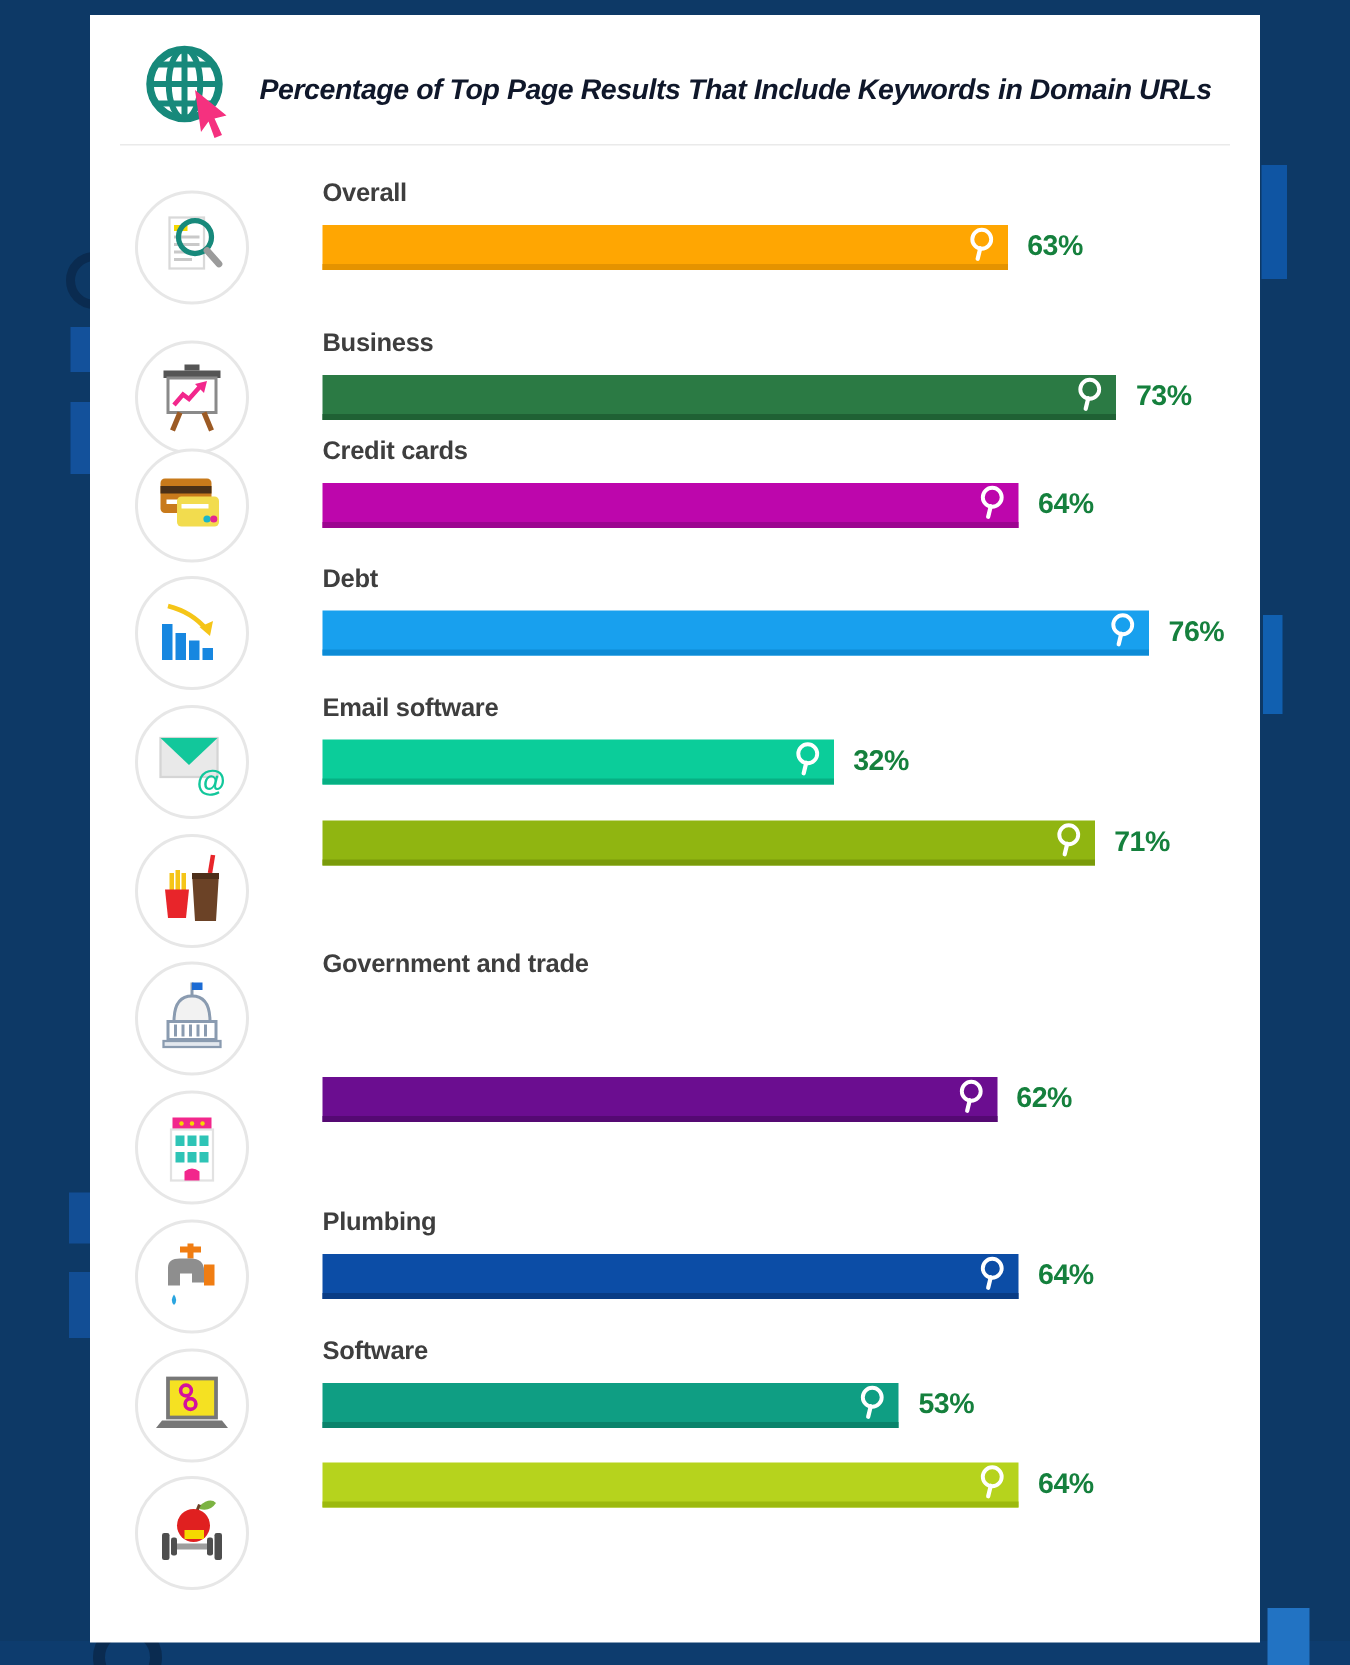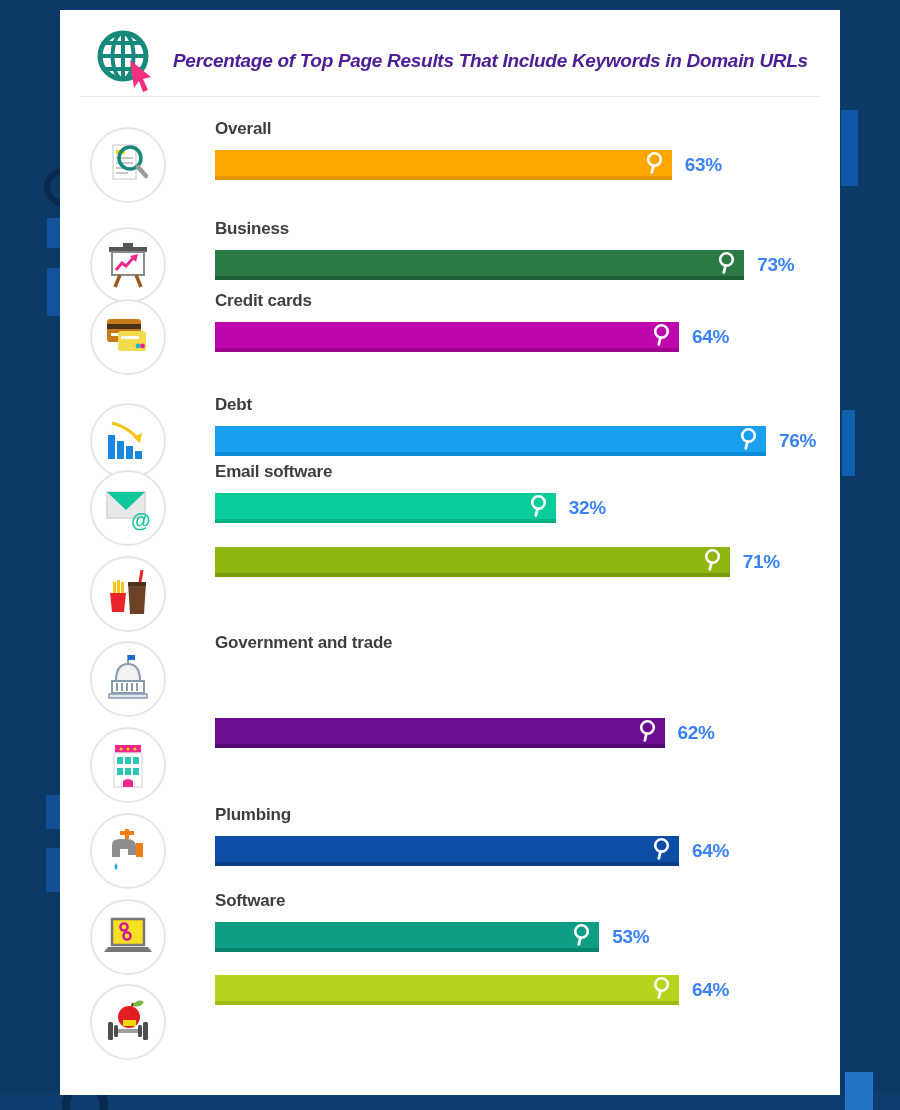--- a/index.html
+++ b/index.html
@@ -12,21 +12,21 @@
   .bg-strip{position:absolute;left:0;top:1094px;width:900px;height:16px;background:#0D3C6E;z-index:0;}
   .bg-ring{position:absolute;border-radius:50%;background:transparent;z-index:0;}
 
   .card{
     position:absolute;left:60px;top:10px;width:780px;height:1085px;
     background:#FFFFFF;z-index:1;
   }
   .header-logo{position:absolute;left:33px;top:16px;width:70px;height:70px;}
   .page-title{
     position:absolute;left:113px;top:40px;width:660px;
-    color:#4c1d95;font-size:19px;font-weight:bold;font-style:italic;
+    color:#0f172a;font-size:19px;font-weight:bold;font-style:italic;
     letter-spacing:-0.3px;white-space:nowrap;
   }
   .divider{position:absolute;left:20px;top:86px;width:740px;height:1px;background:#EAEAEA;}
 
   .row{position:absolute;left:30px;width:745px;}
   .icon-circle{
     position:absolute;left:0;top:9px;width:76px;height:76px;border-radius:50%;
     background:#FFFFFF;border:2px solid #E7E7E7;box-sizing:border-box;
     display:flex;align-items:center;justify-content:center;
   }
@@ -35,21 +35,21 @@
     height:22px;line-height:22px;margin-bottom:10px;
     color:#3E3E3E;font-size:17px;font-weight:bold;letter-spacing:-0.2px;
   }
   .bar-line{display:flex;align-items:center;gap:13px;}
   .bar{
     height:30px;box-sizing:border-box;border-bottom:4px solid rgba(0,0,0,0.18);
     display:flex;align-items:center;justify-content:flex-end;padding-right:7px;
     flex:0 0 auto;
   }
   .pct{
-    color:#3b82f6;font-size:19px;font-weight:bold;letter-spacing:-0.3px;white-space:nowrap;
+    color:#15803d;font-size:19px;font-weight:bold;letter-spacing:-0.3px;white-space:nowrap;
   }
 </style>
 </head>
 <body>
 
 <div class="bg-strip"></div>
 <div class="bg-ring" style="left:44px;top:168px;width:26px;height:26px;border:6px solid #0A2B50;"></div>
 <div class="bg-ring" style="left:62px;top:1082px;width:30px;height:30px;border:8px solid #0A2B50;"></div>
 <div class="bg-shape" style="left:47px;top:218px;width:13px;height:30px;background:#13519B;"></div>
 <div class="bg-shape" style="left:47px;top:268px;width:13px;height:48px;background:#13519B;"></div>
@@ -147,21 +147,21 @@
           <svg width="21" height="24" viewBox="0 0 21 24">
             <circle cx="10.5" cy="8.5" r="6.3" fill="none" stroke="#FFFFFF" stroke-width="2.6"></circle>
             <line x1="9.5" y1="14.5" x2="7.8" y2="21.5" stroke="#FFFFFF" stroke-width="2.8" stroke-linecap="round"></line>
           </svg>
         </div>
         <div class="pct">64%</div>
       </div>
     </div>
   </div>
 
-  <div class="row" style="top:384px">
+  <div class="row" style="top:365px">
     <div class="icon-circle">
       <svg width="56" height="56" viewBox="0 0 56 56">
         <rect x="8" y="22" width="7" height="24" fill="#1787E0"></rect>
         <rect x="17" y="28" width="7" height="18" fill="#1787E0"></rect>
         <rect x="26" y="33" width="7" height="13" fill="#1787E0"></rect>
         <rect x="35" y="38" width="7" height="8" fill="#1787E0"></rect>
         <path d="M12 10 Q28 14 38 26" fill="none" stroke="#F5C518" stroke-width="3.2"></path>
         <path d="M40 30 L42 20 L33 24 Z" fill="#F5C518"></path>
       </svg>
     </div>

